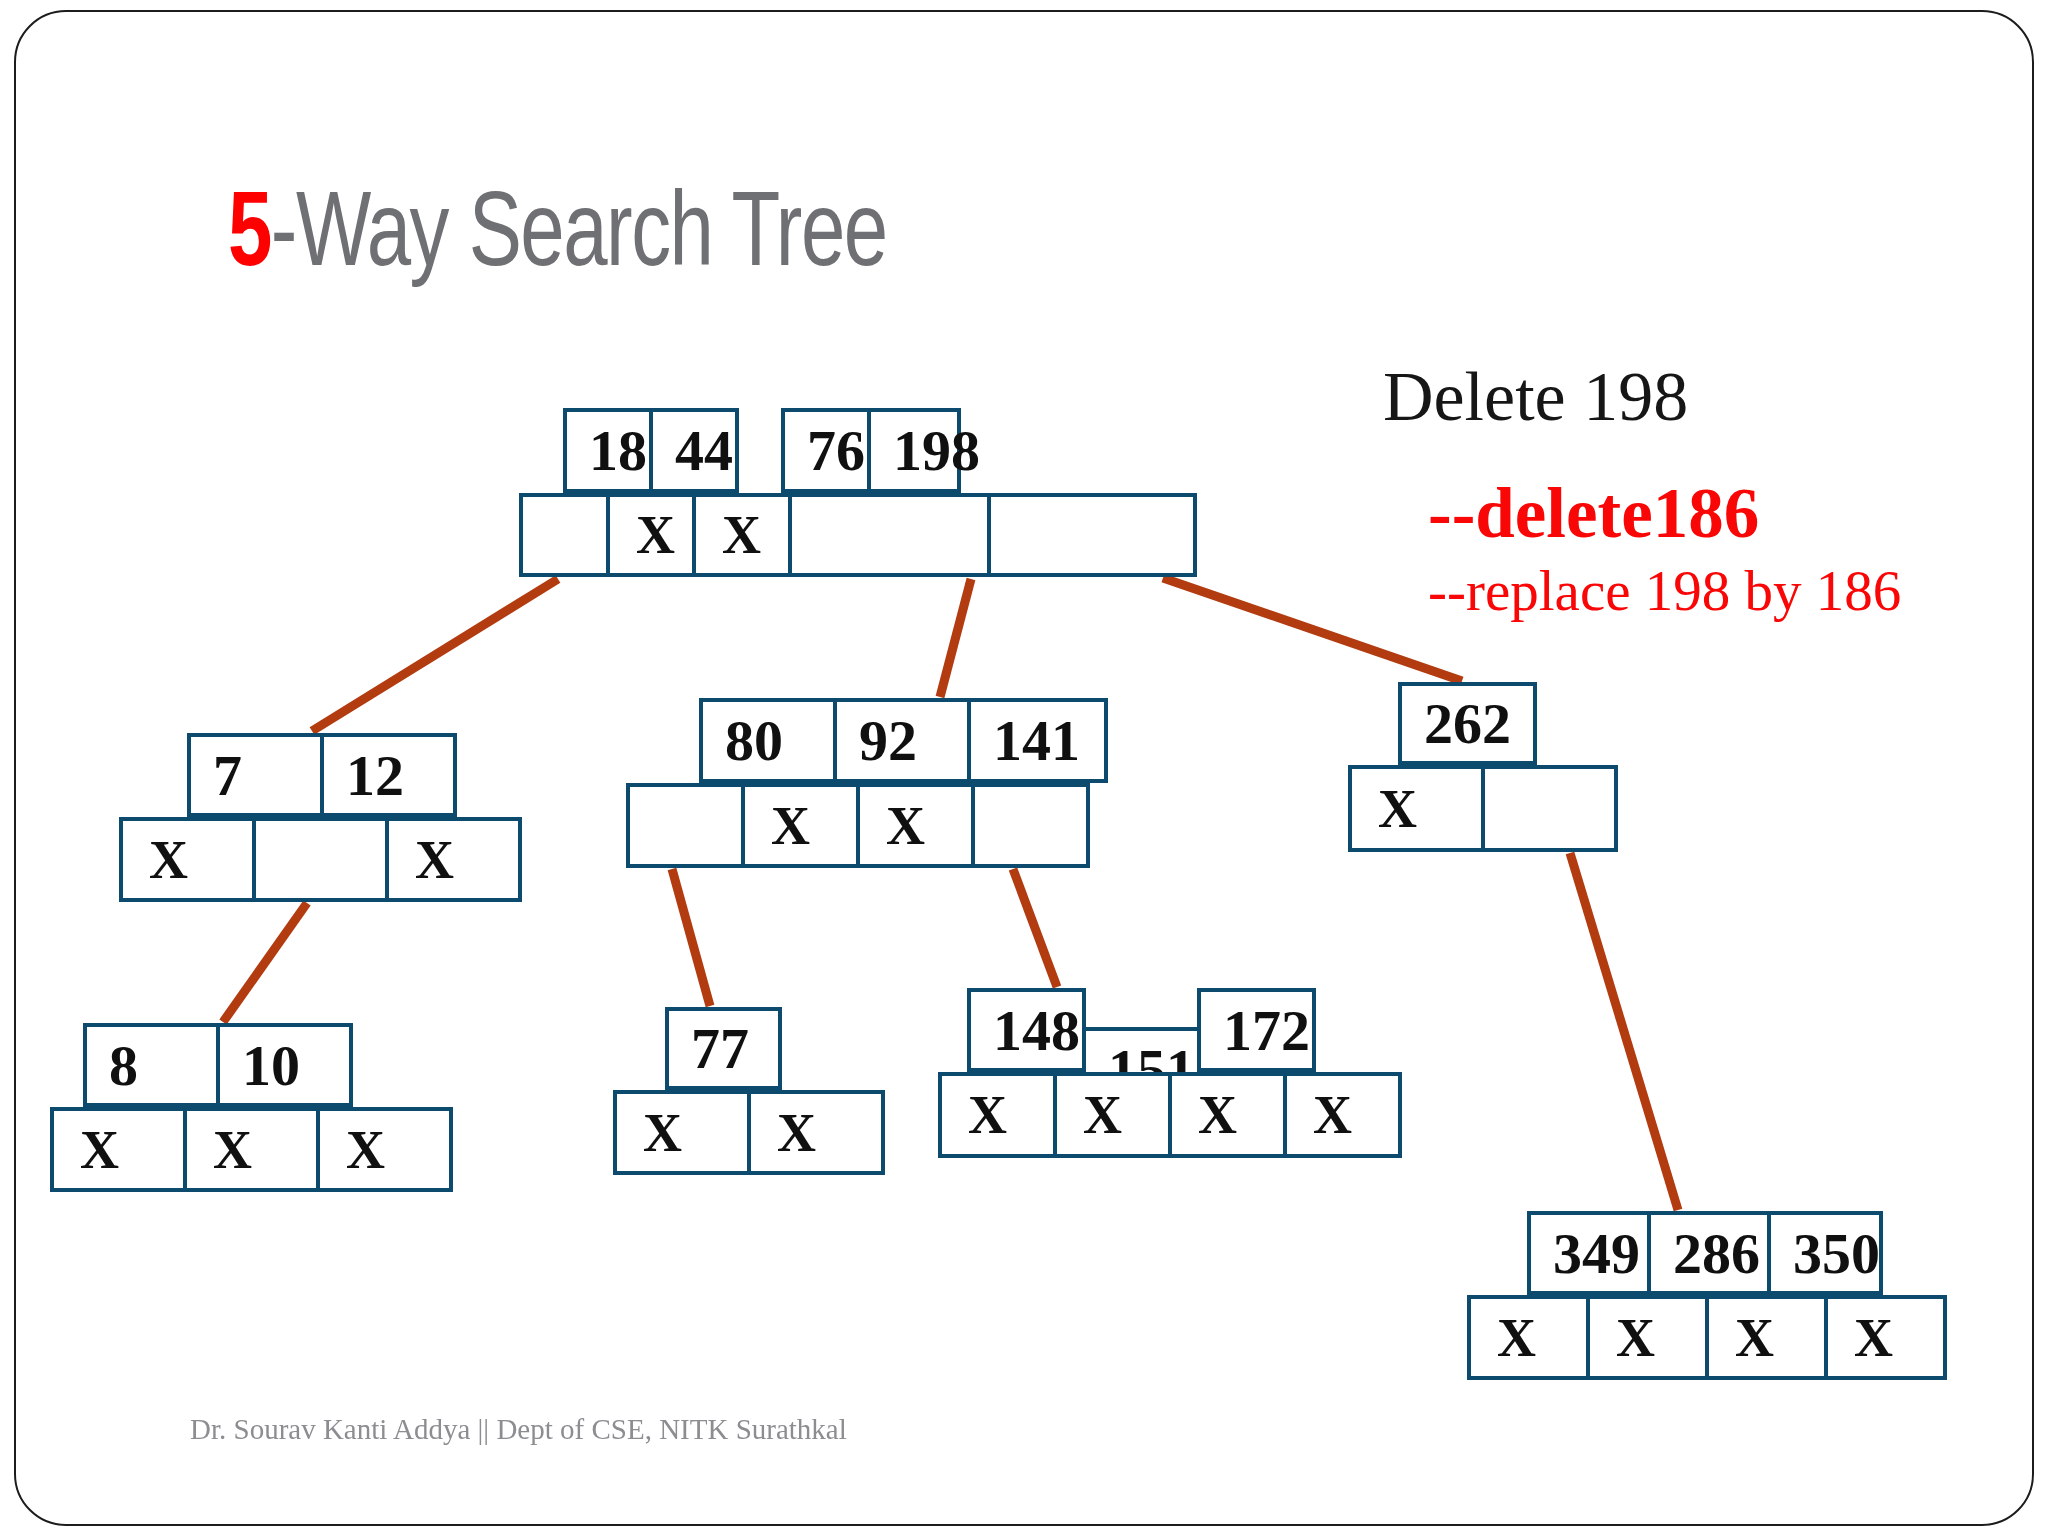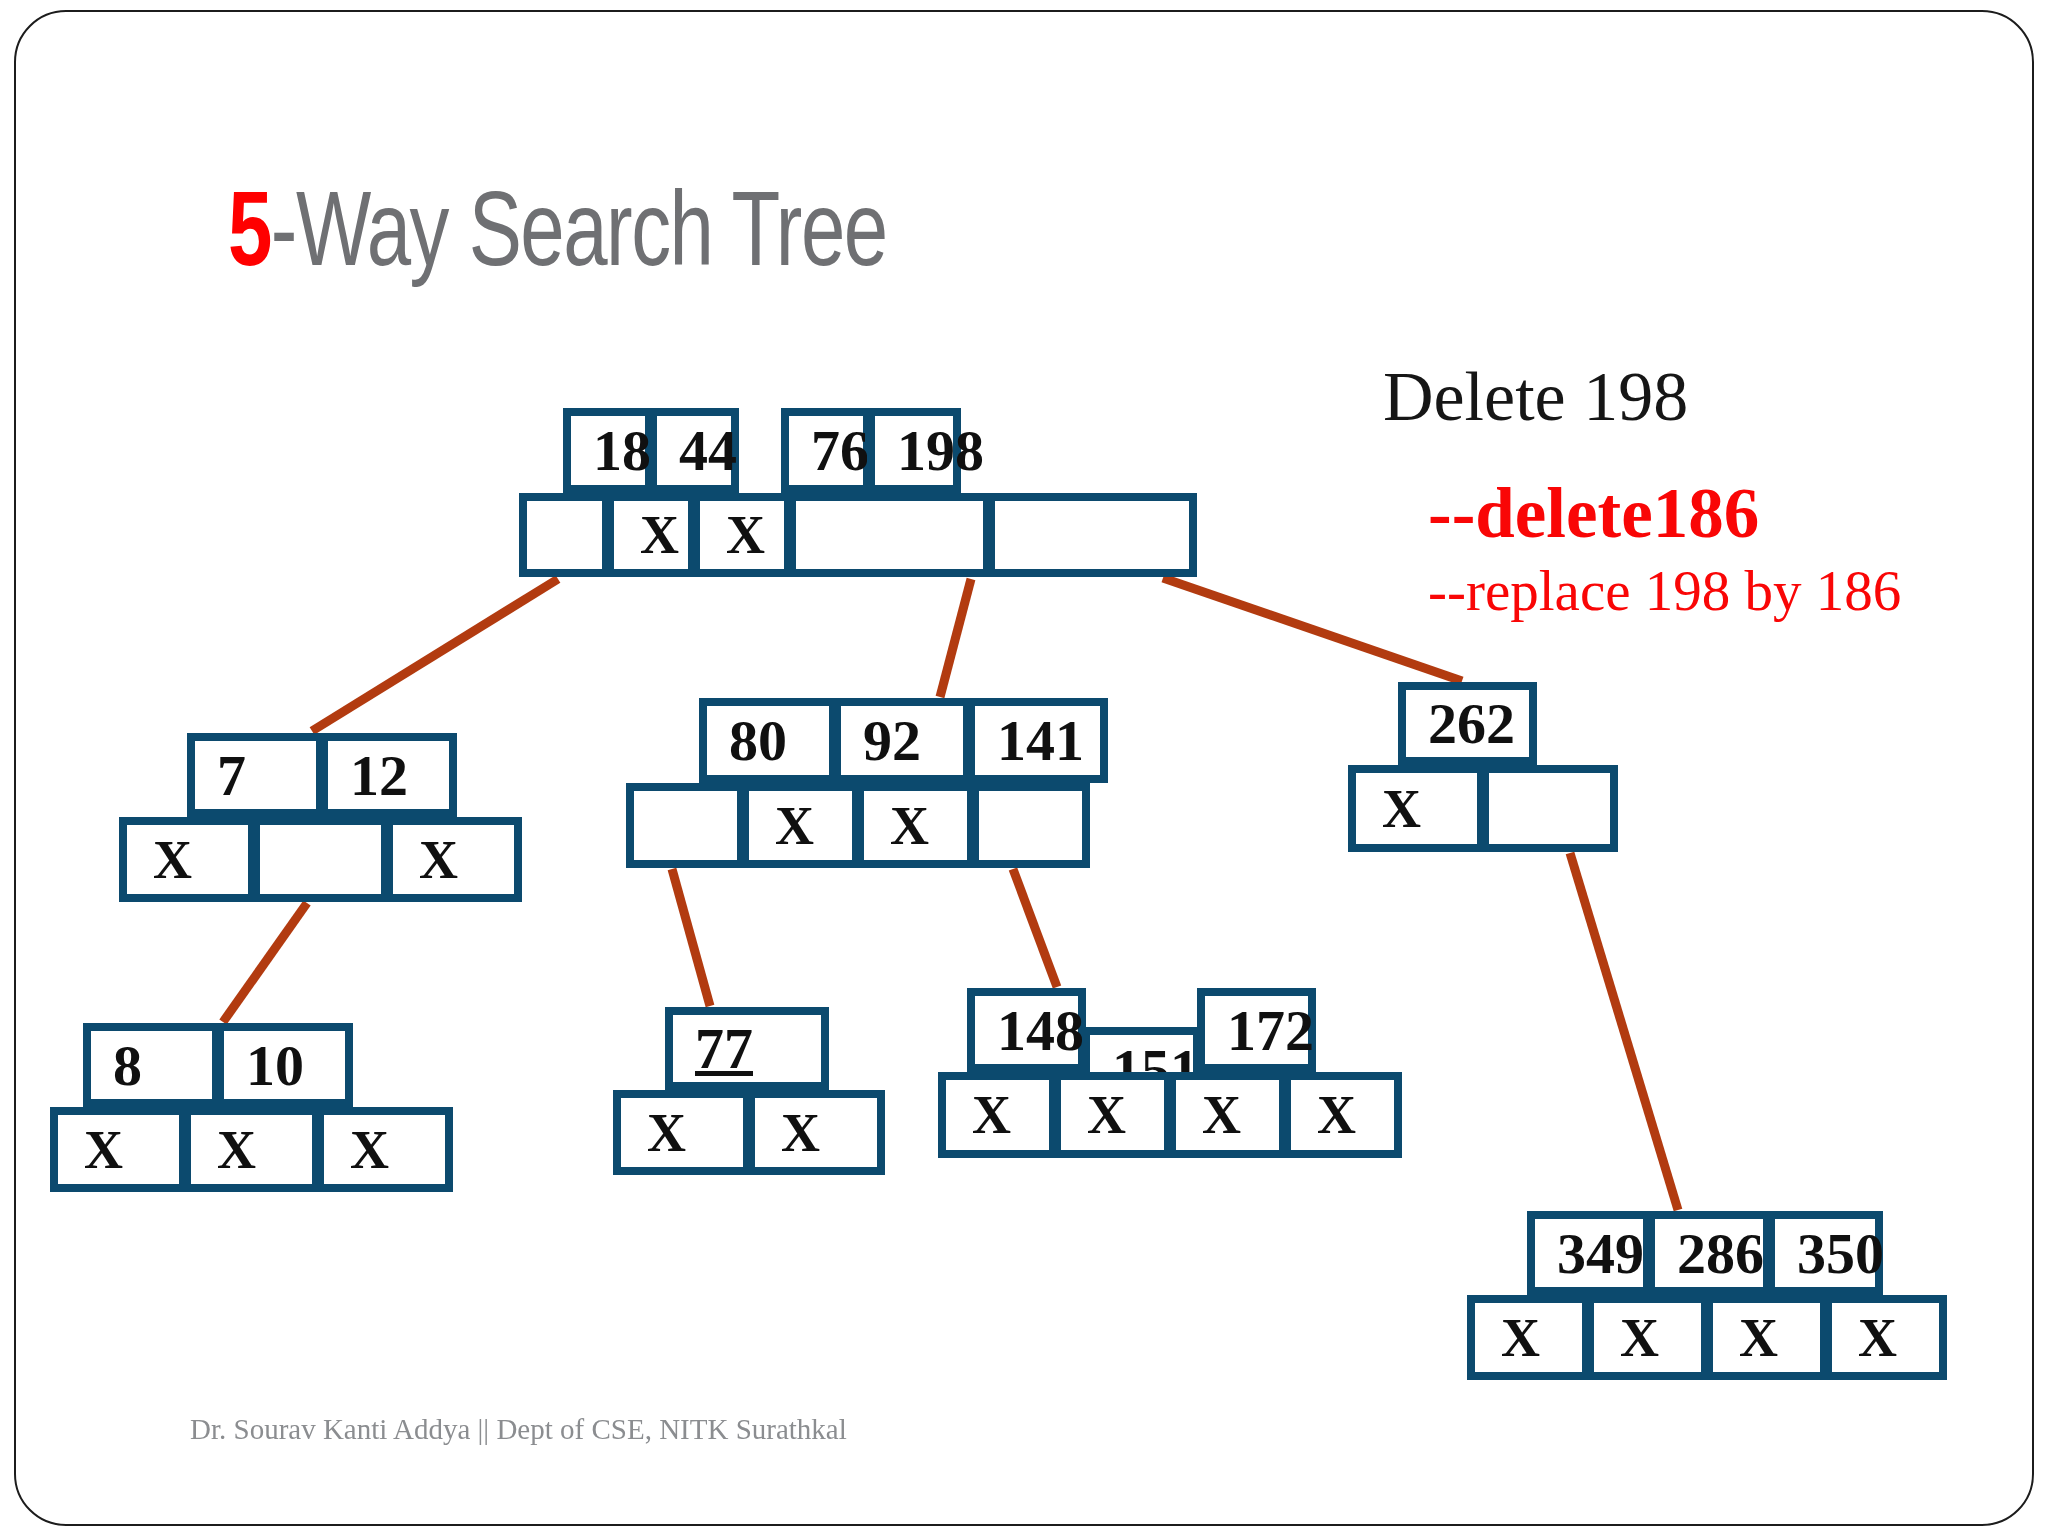--- a/index.html
+++ b/index.html
@@ -33,21 +33,21 @@
     color:var(--ann-red); font-weight:400; white-space:nowrap;text-align:center;
   }
   
   #footer {
     position:absolute; left:190px; top:1412px; font-size:29px; line-height:1.2;
     color:var(--footer-gray); white-space:nowrap;
   }
   
   .row { position:absolute; display:flex; }
   .cell {
-    box-sizing:border-box; border:8px solid #0c4a6e; background:#ffffff;
+    box-sizing:border-box; border:4px solid #0c4a6e; background:#ffffff;
     display:flex; align-items:center; font-weight:700; color:#101010;
     font-family:"Liberation Serif", serif;
   }
   .cell + .cell { margin-left:-4px; }
   .key-cell  { font-size:58px; padding-left:22px; }
   .ptr-cell  { font-size:54px; padding-left:26px; }
   #edges-layer { position:absolute; left:0; top:0; }
   #edges-layer line { stroke:var(--edge); stroke-width:9; }
 </style>
 </head>
@@ -114,21 +114,21 @@
     <div class="cell key-cell" style="width:141px; height:85px;">141</div>
   </div>
   <div class="row" style="left:626px; top:783px;">
     <div class="cell ptr-cell" style="width:119px; height:85px;"></div>
     <div class="cell ptr-cell" style="width:119px; height:85px;">X</div>
     <div class="cell ptr-cell" style="width:119px; height:85px;">X</div>
     <div class="cell ptr-cell" style="width:119px; height:85px;"></div>
   </div>
 
   <div class="row" style="left:665px; top:1007px;">
-    <div class="cell key-cell" style="width:164px; height:83px;text-decoration:underline;">77</div>
+    <div class="cell key-cell" style="width:117px; height:83px;">77</div>
   </div>
   <div class="row" style="left:613px; top:1090px;">
     <div class="cell ptr-cell" style="width:138px; height:85px;">X</div>
     <div class="cell ptr-cell" style="width:138px; height:85px;">X</div>
   </div>
 
   <div class="row" style="left:967px; top:988px;">
     <div class="cell key-cell" style="width:119px; height:84px;">148</div>
     <div class="cell key-cell" style="width:119px; height:84px;margin-top:39px;">151</div>
     <div class="cell key-cell" style="width:119px; height:84px;">172</div>

